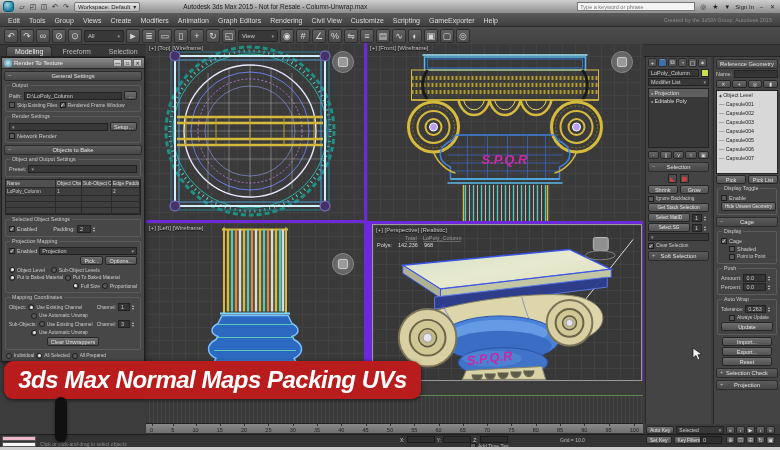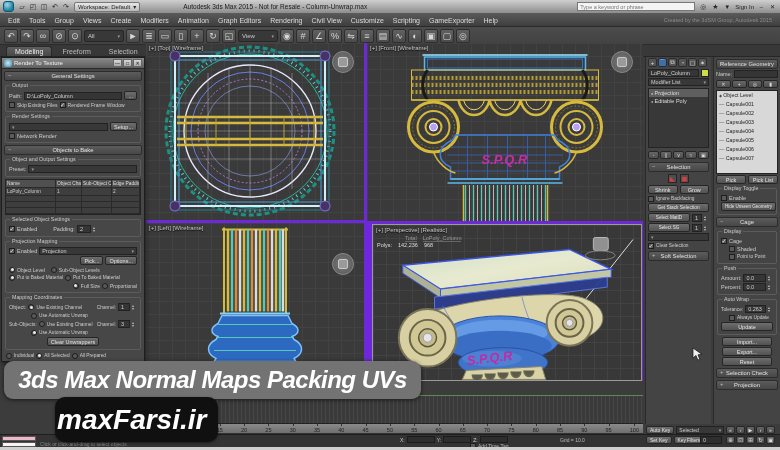--- a/index.html
+++ b/index.html
@@ -103,21 +103,21 @@
   .akey{position:absolute;left:646px;top:-9px;display:flex;gap:2px;align-items:center}
   .akey .btn,.skey .btn{height:8px;font-size:5px}
   .skey{position:absolute;left:646px;top:1px;display:flex;gap:2px;align-items:center}
   .playrow{position:absolute;left:726px;top:-9px;display:flex;gap:1px}
   .playrow div{width:9px;height:8px;background:linear-gradient(#666,#4a4a4a);border:1px solid #262626;border-radius:2px;font-size:5px;color:#ddd;display:flex;align-items:center;justify-content:center}
   .navrow{position:absolute;left:726px;top:1px;display:flex;gap:1px}
   .navrow div{width:9px;height:8px;background:linear-gradient(#666,#4a4a4a);border:1px solid #262626;border-radius:2px;font-size:5.5px;color:#ddd;display:flex;align-items:center;justify-content:center}
   .framefld{position:absolute;left:700px;top:1px;width:22px;height:8px;background:#2e2e2e;border:1px solid #1c1c1c;color:#ccc;font-size:5.5px;display:flex;align-items:center;padding:0 2px}
   .botstrip{left:0;top:447px;width:780px;height:3px;background:#cfcfcf}
   
-  .bigband{left:4px;top:361px;width:417px;height:38px;background:#737373;border-radius:9px;display:flex;align-items:center;justify-content:center;z-index:50;box-shadow:0 1px 4px rgba(0,0,0,.6)}
+  .bigband{left:4px;top:361px;width:417px;height:38px;background:#b91c1c;border-radius:9px;display:flex;align-items:center;justify-content:center;z-index:50;box-shadow:0 1px 4px rgba(0,0,0,.6)}
   .bigband span{color:#fff;font-size:24px;font-weight:bold;font-style:italic;white-space:nowrap;letter-spacing:-0.5px}
   .wmark{left:55px;top:397px;height:45px;background:#101010;border-radius:10px;display:inline-flex;align-items:center;padding-right:12px;z-index:51;box-shadow:0 1px 3px rgba(0,0,0,.5)}
   .wm3d{width:45px;height:45px;background:#2a7fd0;border-radius:7px;color:#fff;font-size:28px;font-weight:bold;font-style:italic;display:flex;align-items:center;justify-content:center;flex:none}
   .wmtx{color:#fff;font-size:28px;font-weight:bold;font-style:italic;margin-left:2px;white-space:nowrap}
   .cursor{left:692px;top:347px;z-index:60}
 </style>
 </head>
 <body>
 
 <div class="abs titlebar">
@@ -728,18 +728,17 @@
       <div>↻</div>
       <div>▣</div>
     </div>
 </div>
 <div class="abs botstrip"></div>
 
 <div class="abs bigband">
     <span>3ds Max Normal Maps Packing UVs</span>
   </div>
 <div class="abs wmark">
-  <span class="wmtx">maxFarsi.ir</span>
 </div>
 
 <svg class="abs cursor" width="12" height="14" viewBox="0 0 12 14">
   <path d="M1 1 L1 11 L4 8.5 L5.8 13 L7.8 12.2 L6 7.8 L10 7.4 Z" fill="#f0f0f0" stroke="#111" stroke-width="0.7"></path>
 </svg>
 
 </body></html>

